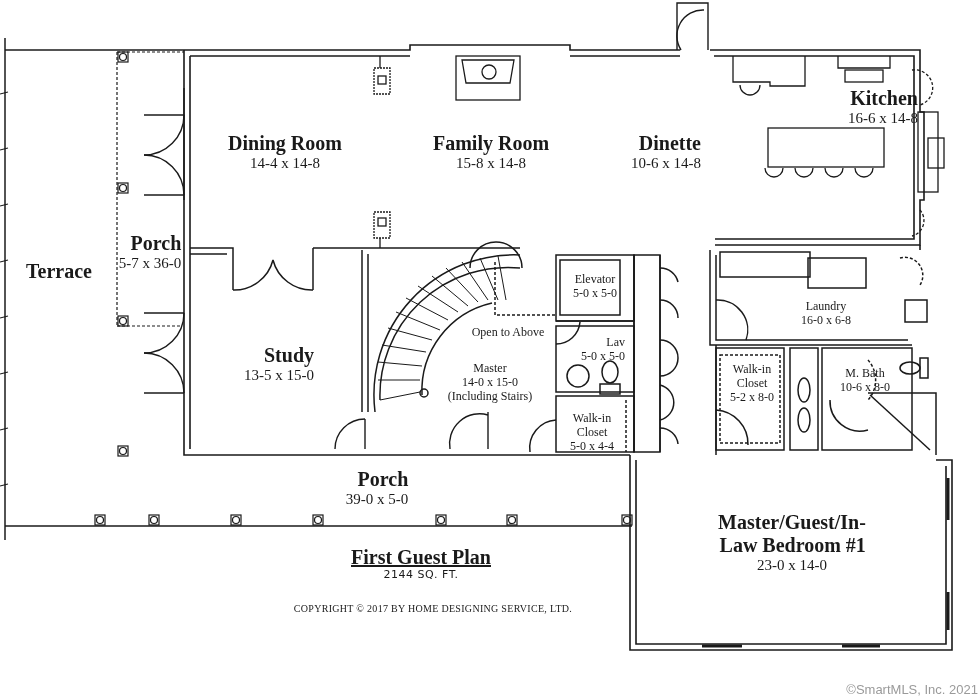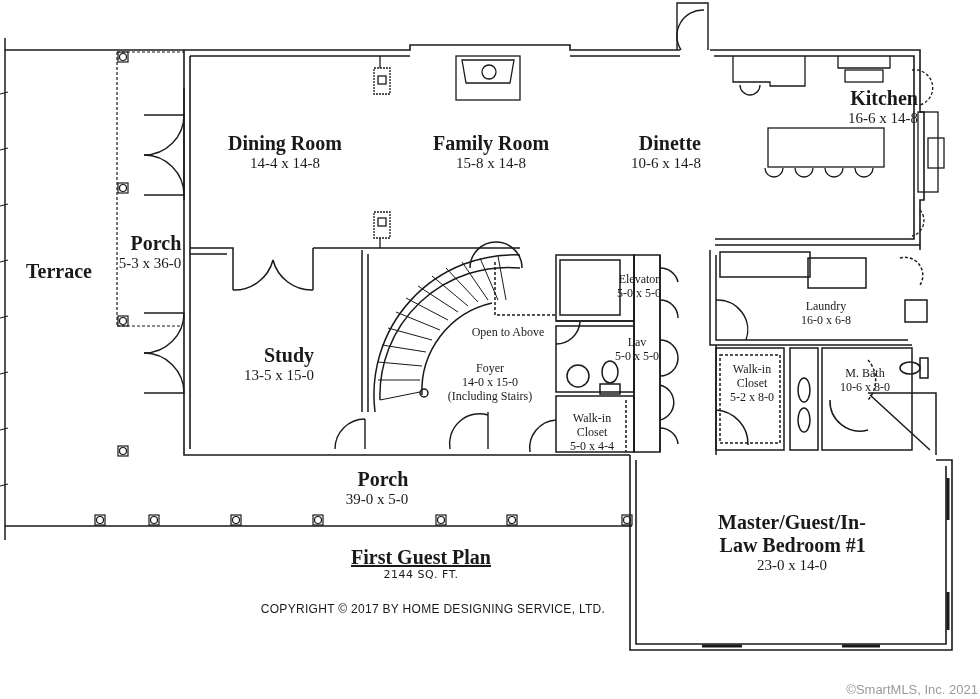--- a/index.html
+++ b/index.html
@@ -5,21 +5,21 @@
   html, body { margin:0; padding:0; background:#ffffff; }
   body { width:980px; height:699px; position:relative; overflow:hidden; font-family:"Liberation Serif", serif; color:#1a1a1a; }
   svg.plan { position:absolute; left:0; top:0; }
   .lbl { position:absolute; text-align:center; white-space:nowrap; transform:translateX(-50%); line-height:1.15; }
   .name { font-weight:bold; font-size:20px; display:block;text-align:right; }
   .dim { font-size:15px; display:block; }
   .sm-name { font-size:12px; display:block; }
   .sm-dim { font-size:12px; display:block; }
   .title { font-weight:bold; font-size:20px; text-decoration:underline; display:block; }
   .sqft { font-family:"DejaVu Sans", sans-serif; font-size:11px; display:block; letter-spacing:0.5px; }
-  .copy { font-family:Liberation Sans, sans-serif; font-size:12px; letter-spacing:0.3px; }
+  .copy { font-family:Liberation Serif, serif; font-size:10px; letter-spacing:0.3px; }
   .watermark { position:absolute; right:2px; bottom:2px; font-family:"Liberation Sans", sans-serif; font-size:13px; color:#9a9a9a; }
 </style>
 </head>
 <body>
 
 <svg class="plan" width="980" height="699" viewBox="0 0 980 699" fill="none" stroke="#1a1a1a" stroke-width="1.5">
 
   <g>
     <line x1="5" y1="38" x2="5" y2="540"></line>
     <line x1="5" y1="50" x2="184" y2="50"></line>
@@ -225,42 +225,42 @@
 <div class="lbl" style="left:666px; top:132px;">
   <span class="name">Dinette</span>
   <span class="dim">10-6 x 14-8</span>
 </div>
 <div class="lbl" style="left:883px; top:87px;">
   <span class="name">Kitchen</span>
   <span class="dim">16-6 x 14-8</span>
 </div>
 <div class="lbl" style="left:150px; top:232px;">
   <span class="name">Porch</span>
-  <span class="dim">5-3 x 36-0</span>
+  <span class="dim">5-7 x 36-0</span>
 </div>
 <div class="lbl" style="left:59px; top:260px;">
   <span class="name">Terrace</span>
 </div>
 <div class="lbl" style="left:279px; top:344px;">
   <span class="name">Study</span>
   <span class="dim">13-5 x 15-0</span>
 </div>
 <div class="lbl" style="left:508px; top:326px;">
   <span class="sm-name">Open to Above</span>
 </div>
 <div class="lbl" style="left:490px; top:362px;">
-  <span class="sm-name">Foyer</span>
+  <span class="sm-name">Master</span>
   <span class="sm-dim">14-0 x 15-0</span>
   <span class="sm-dim">(Including Stairs)</span>
 </div>
-<div class="lbl" style="left:595px; top:273px;margin-left:44px;">
+<div class="lbl" style="left:595px; top:273px;">
   <span class="sm-name">Elevator</span>
   <span class="sm-dim">5-0 x 5-0</span>
 </div>
-<div class="lbl" style="left:637px; top:336px;">
+<div class="lbl" style="left:603px; top:336px;text-align:right;">
   <span class="sm-name">Lav</span>
   <span class="sm-dim">5-0 x 5-0</span>
 </div>
 <div class="lbl" style="left:592px; top:412px;">
   <span class="sm-name">Walk-in</span>
   <span class="sm-name">Closet</span>
   <span class="sm-dim">5-0 x 4-4</span>
 </div>
 <div class="lbl" style="left:826px; top:300px;text-align:center;">
   <span class="sm-name">Laundry</span>

